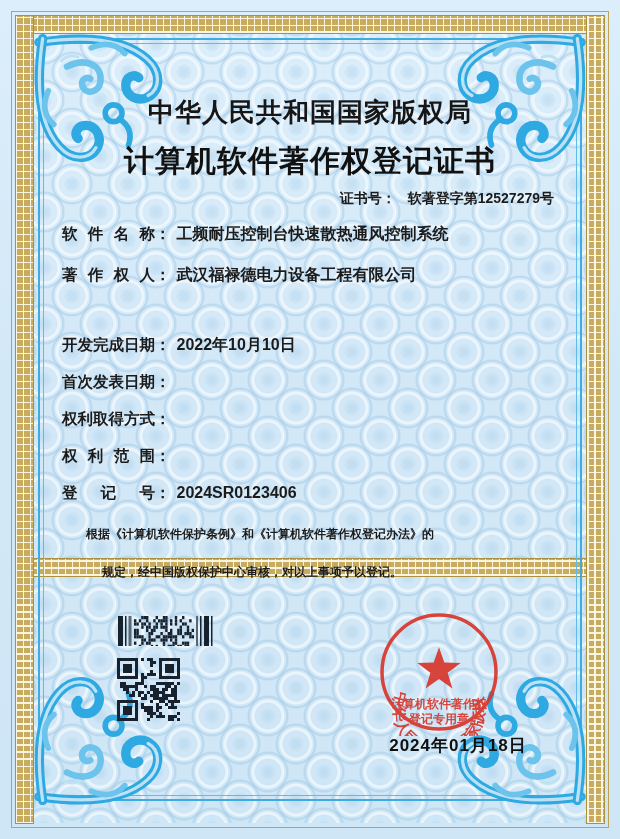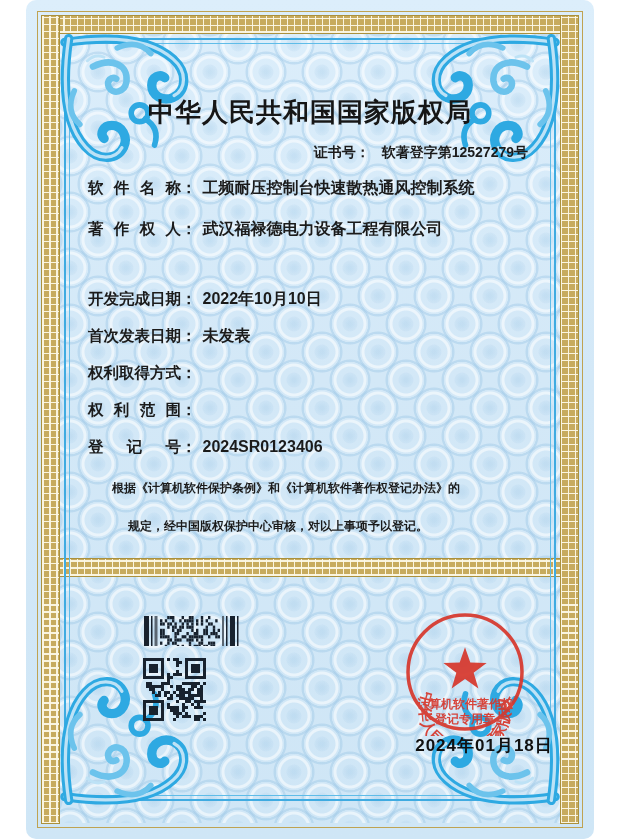--- a/index.html
+++ b/index.html
@@ -1,19 +1,19 @@
 <!DOCTYPE html>
 <html><head>
 <meta charset="utf-8">
 <style>
   html,body{margin:0;padding:0;background:#fff;}
   .cert{
-    position:relative;width:568px;height:839px;margin:0 auto;overflow:hidden;
+    position:relative;width:620px;height:839px;margin:0 auto;overflow:hidden;
     background:linear-gradient(180deg,#dceefb 0%,#d3e8f7 45%,#cfe6f6 100%);
-    font-family:"Liberation Sans","DejaVu Sans",sans-serif;color:#1b1b1b;border-radius:10px;
+    font-family:"Liberation Sans","DejaVu Sans",sans-serif;color:#1b1b1b;
   }
   
   .cert::before{
     content:"";position:absolute;inset:16px;z-index:0;pointer-events:none;
     background-image:
       radial-gradient(circle, rgba(255,255,255,0) 13px, rgba(255,255,255,.55) 14px, rgba(255,255,255,.55) 16px, rgba(255,255,255,0) 17px, rgba(255,255,255,0) 18px, rgba(150,195,228,.38) 18.5px, rgba(150,195,228,.38) 20px, rgba(255,255,255,0) 21px),
       radial-gradient(circle, rgba(150,195,228,.28) 2px, rgba(170,205,232,.18) 7px, rgba(255,255,255,0) 8px),
       radial-gradient(circle, rgba(255,255,255,0) 13px, rgba(255,255,255,.55) 14px, rgba(255,255,255,.55) 16px, rgba(255,255,255,0) 17px, rgba(255,255,255,0) 18px, rgba(150,195,228,.38) 18.5px, rgba(150,195,228,.38) 20px, rgba(255,255,255,0) 21px),
       radial-gradient(circle, rgba(150,195,228,.28) 2px, rgba(170,205,232,.18) 7px, rgba(255,255,255,0) 8px);
     background-size:56px 56px;
@@ -45,21 +45,21 @@
   
   .content{position:absolute;left:62px;right:62px;top:50px;bottom:40px;z-index:3;}
   .authority{
     margin:46px 0 0;font-family:"Liberation Serif","DejaVu Serif",serif;
     font-size:26px;line-height:34px;font-weight:bold;text-align:center;letter-spacing:1px;color:#161616;
   }
   .cert-title{
     margin:10px 0 0;font-family:"Liberation Serif","DejaVu Serif",serif;
     font-size:30px;line-height:42px;font-weight:bold;text-align:center;letter-spacing:1px;color:#111;
   }
-  .certno{margin-top:13px;line-height:18px;font-size:14px;font-weight:bold;text-align:right;padding-right:4px;}
+  .certno{margin-top:7px;line-height:18px;font-size:14px;font-weight:bold;text-align:right;padding-right:4px;}
   .certno .sep{display:inline-block;width:12px;}
   .fields{margin-top:14px;}
   .row{display:flex;gap:6px;line-height:25px;font-size:16px;font-weight:bold;}
   .row .lblbox{flex:0 0 auto;display:inline-flex;font-size:15.5px;}
   .lbl{display:inline-flex;justify-content:space-between;width:93px;}
   .lbl i{font-style:normal;}
   .val{flex:1;}
   .mb-name{margin-bottom:16px;}
   .mb-owner{margin-bottom:45px;}
   .mb-sm{margin-bottom:12px;}
@@ -111,20 +111,21 @@
   <svg class="corner bl" viewBox="0 0 160 150">
       <use href="#flourish"></use>
     </svg>
   <svg class="corner br" viewBox="0 0 160 150">
       <use href="#flourish"></use>
     </svg>
 
   <div class="content">
 
     <div class="authority">中华人民共和国国家版权局</div>
+    <div class="cert-title">计算机软件著作权登记证书</div>
 
     <div class="certno">
       <span>证书号：</span><span class="sep"></span><span>软著登字第12527279号</span>
     </div>
 
     <div class="fields">
       <div class="row mb-name">
         <span class="lblbox">
             <span class="lbl">
               <i>软</i>
@@ -169,21 +170,20 @@
             <span class="lbl">
               <i>首</i>
               <i>次</i>
               <i>发</i>
               <i>表</i>
               <i>日</i>
               <i>期</i>
             </span>
             <span>：</span>
           </span>
-        <span class="val">未发表</span>
       </div>
       <div class="row mb-sm">
         <span class="lblbox">
             <span class="lbl">
               <i>权</i>
               <i>利</i>
               <i>取</i>
               <i>得</i>
               <i>方</i>
               <i>式</i>

